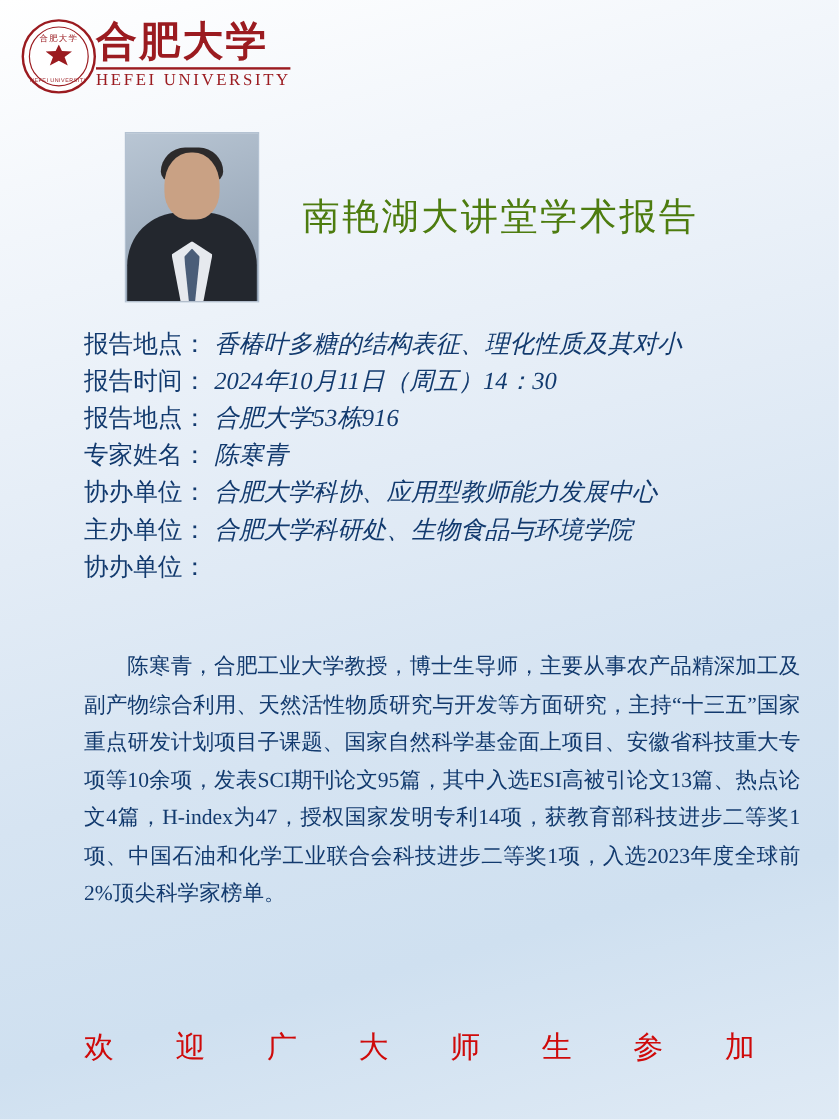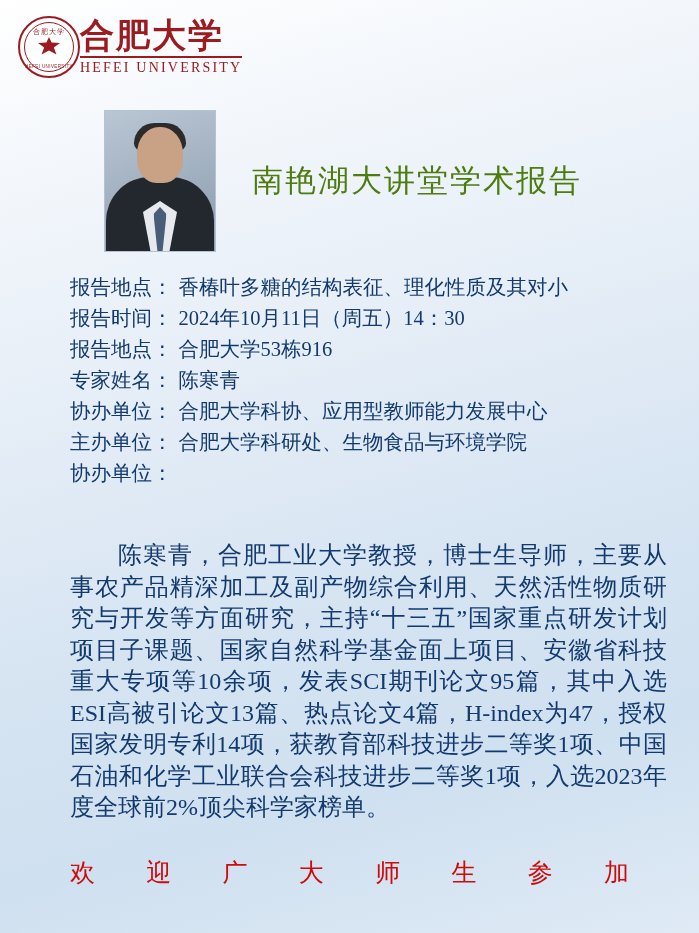--- a/index.html
+++ b/index.html
@@ -193,33 +193,34 @@
     display: flex;
     align-items: flex-start;
   }
   .info-label {
     flex: none;
     white-space: nowrap;
   }
   .info-value {
     flex: 1;
     padding-left: 6px;
+    font-style: italic;
   }
   .info-value .l2 {
     display: block;
     padding-left: 0;
   }
 
   
   .bio {
     position: absolute;
     left: 70px;
     right: 32px;
     top: 540px;
-    font-size: 24px;
+    font-size: 18px;
     line-height: 31.5px;
     text-align: justify;
     text-justify: inter-character;
   }
   .bio p {
     margin: 0;
     text-indent: 2em;
   }
 
   

